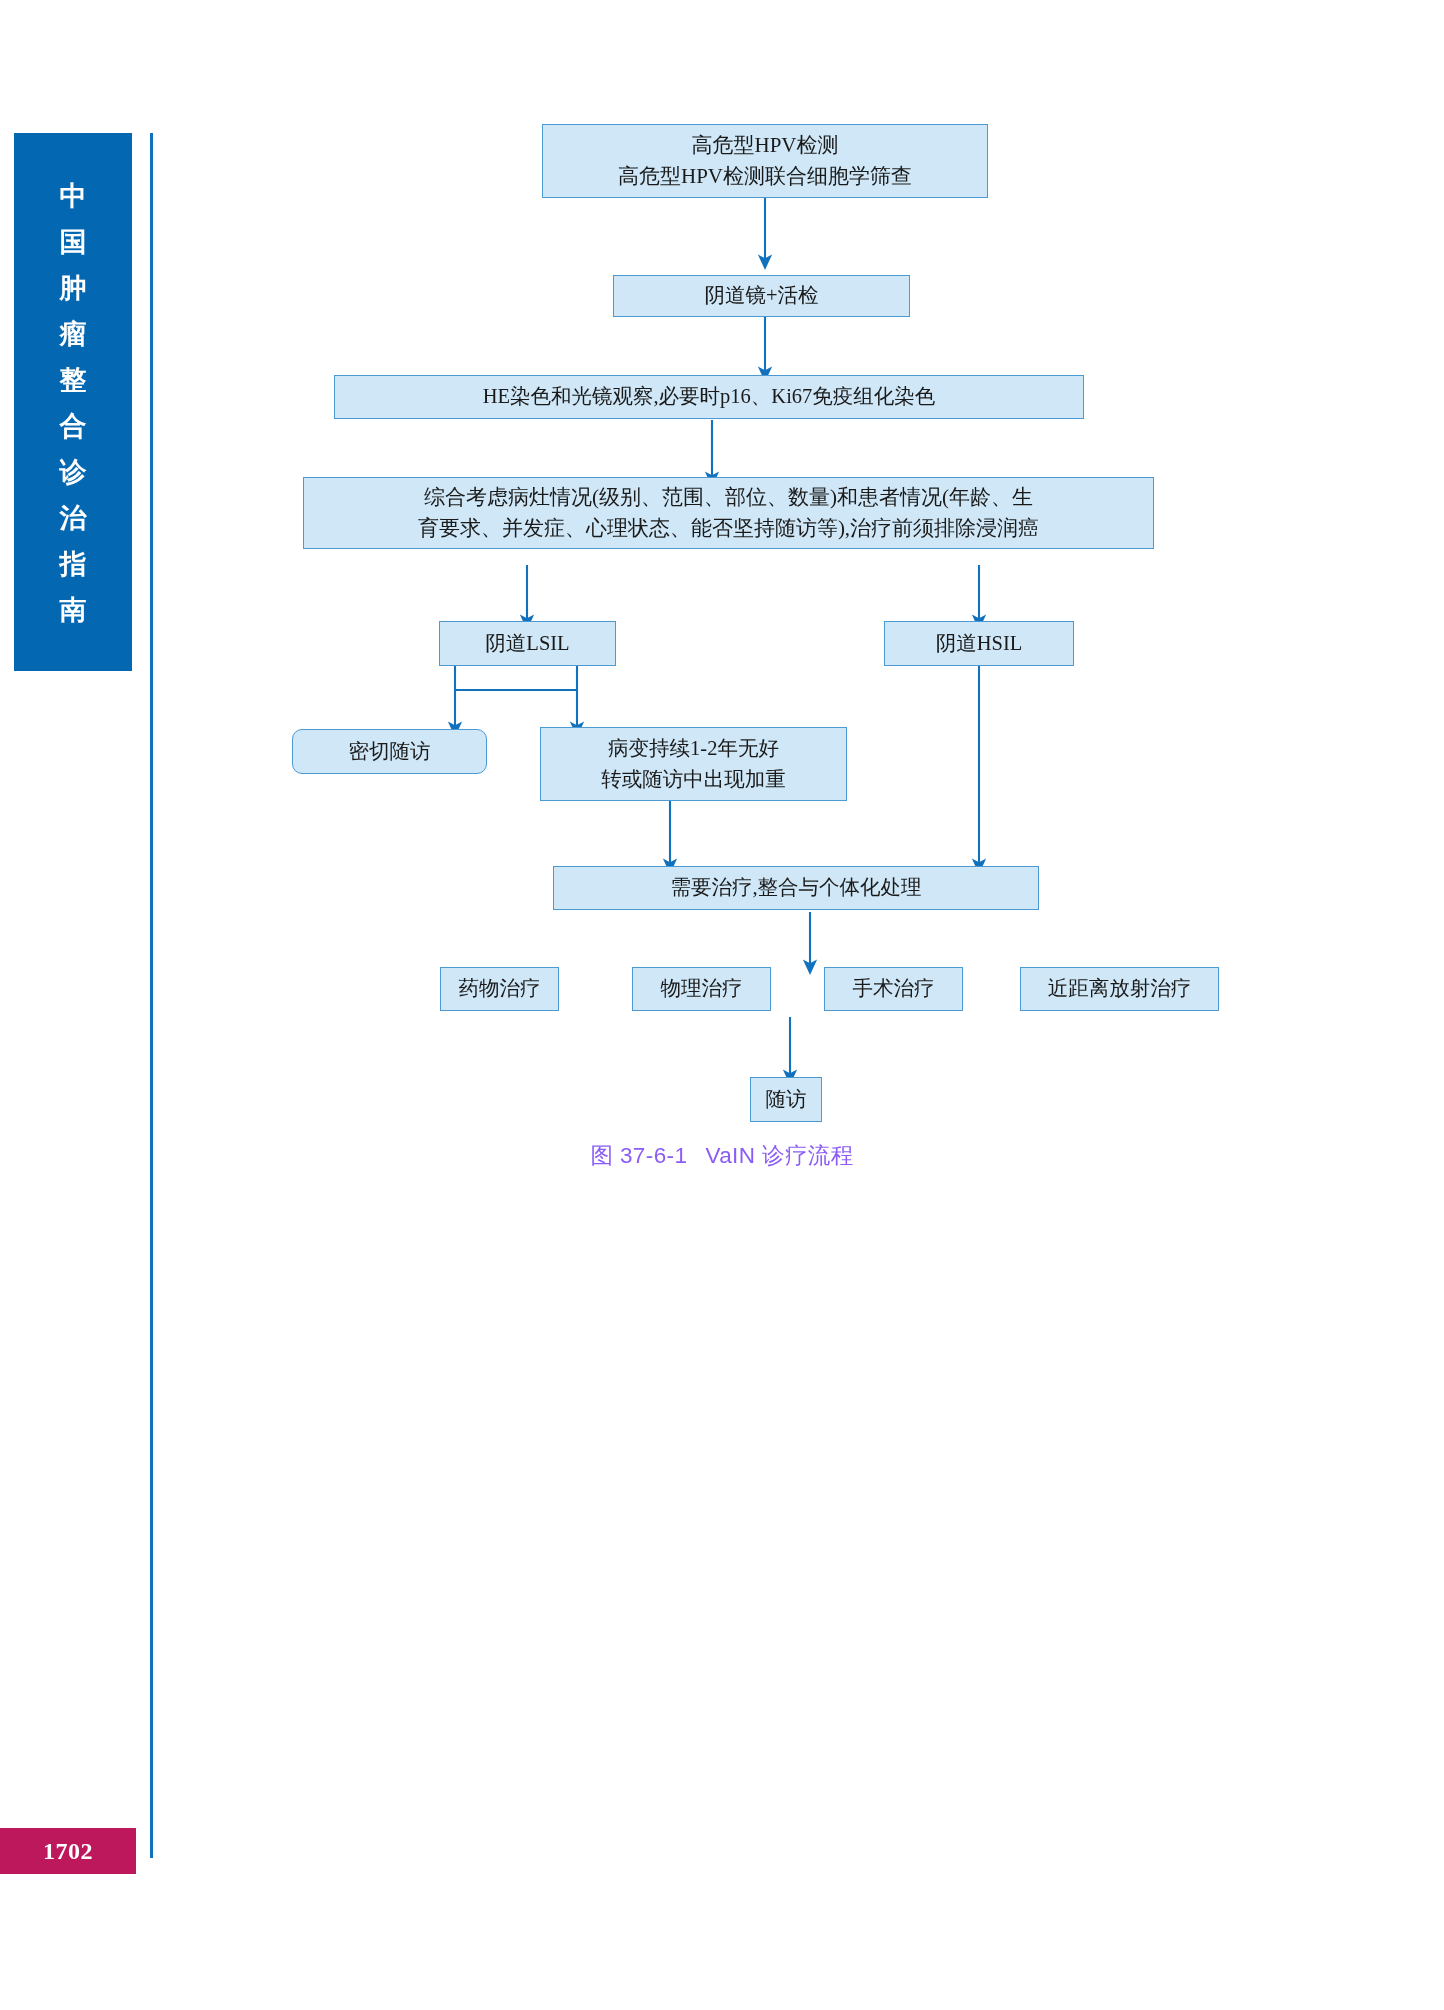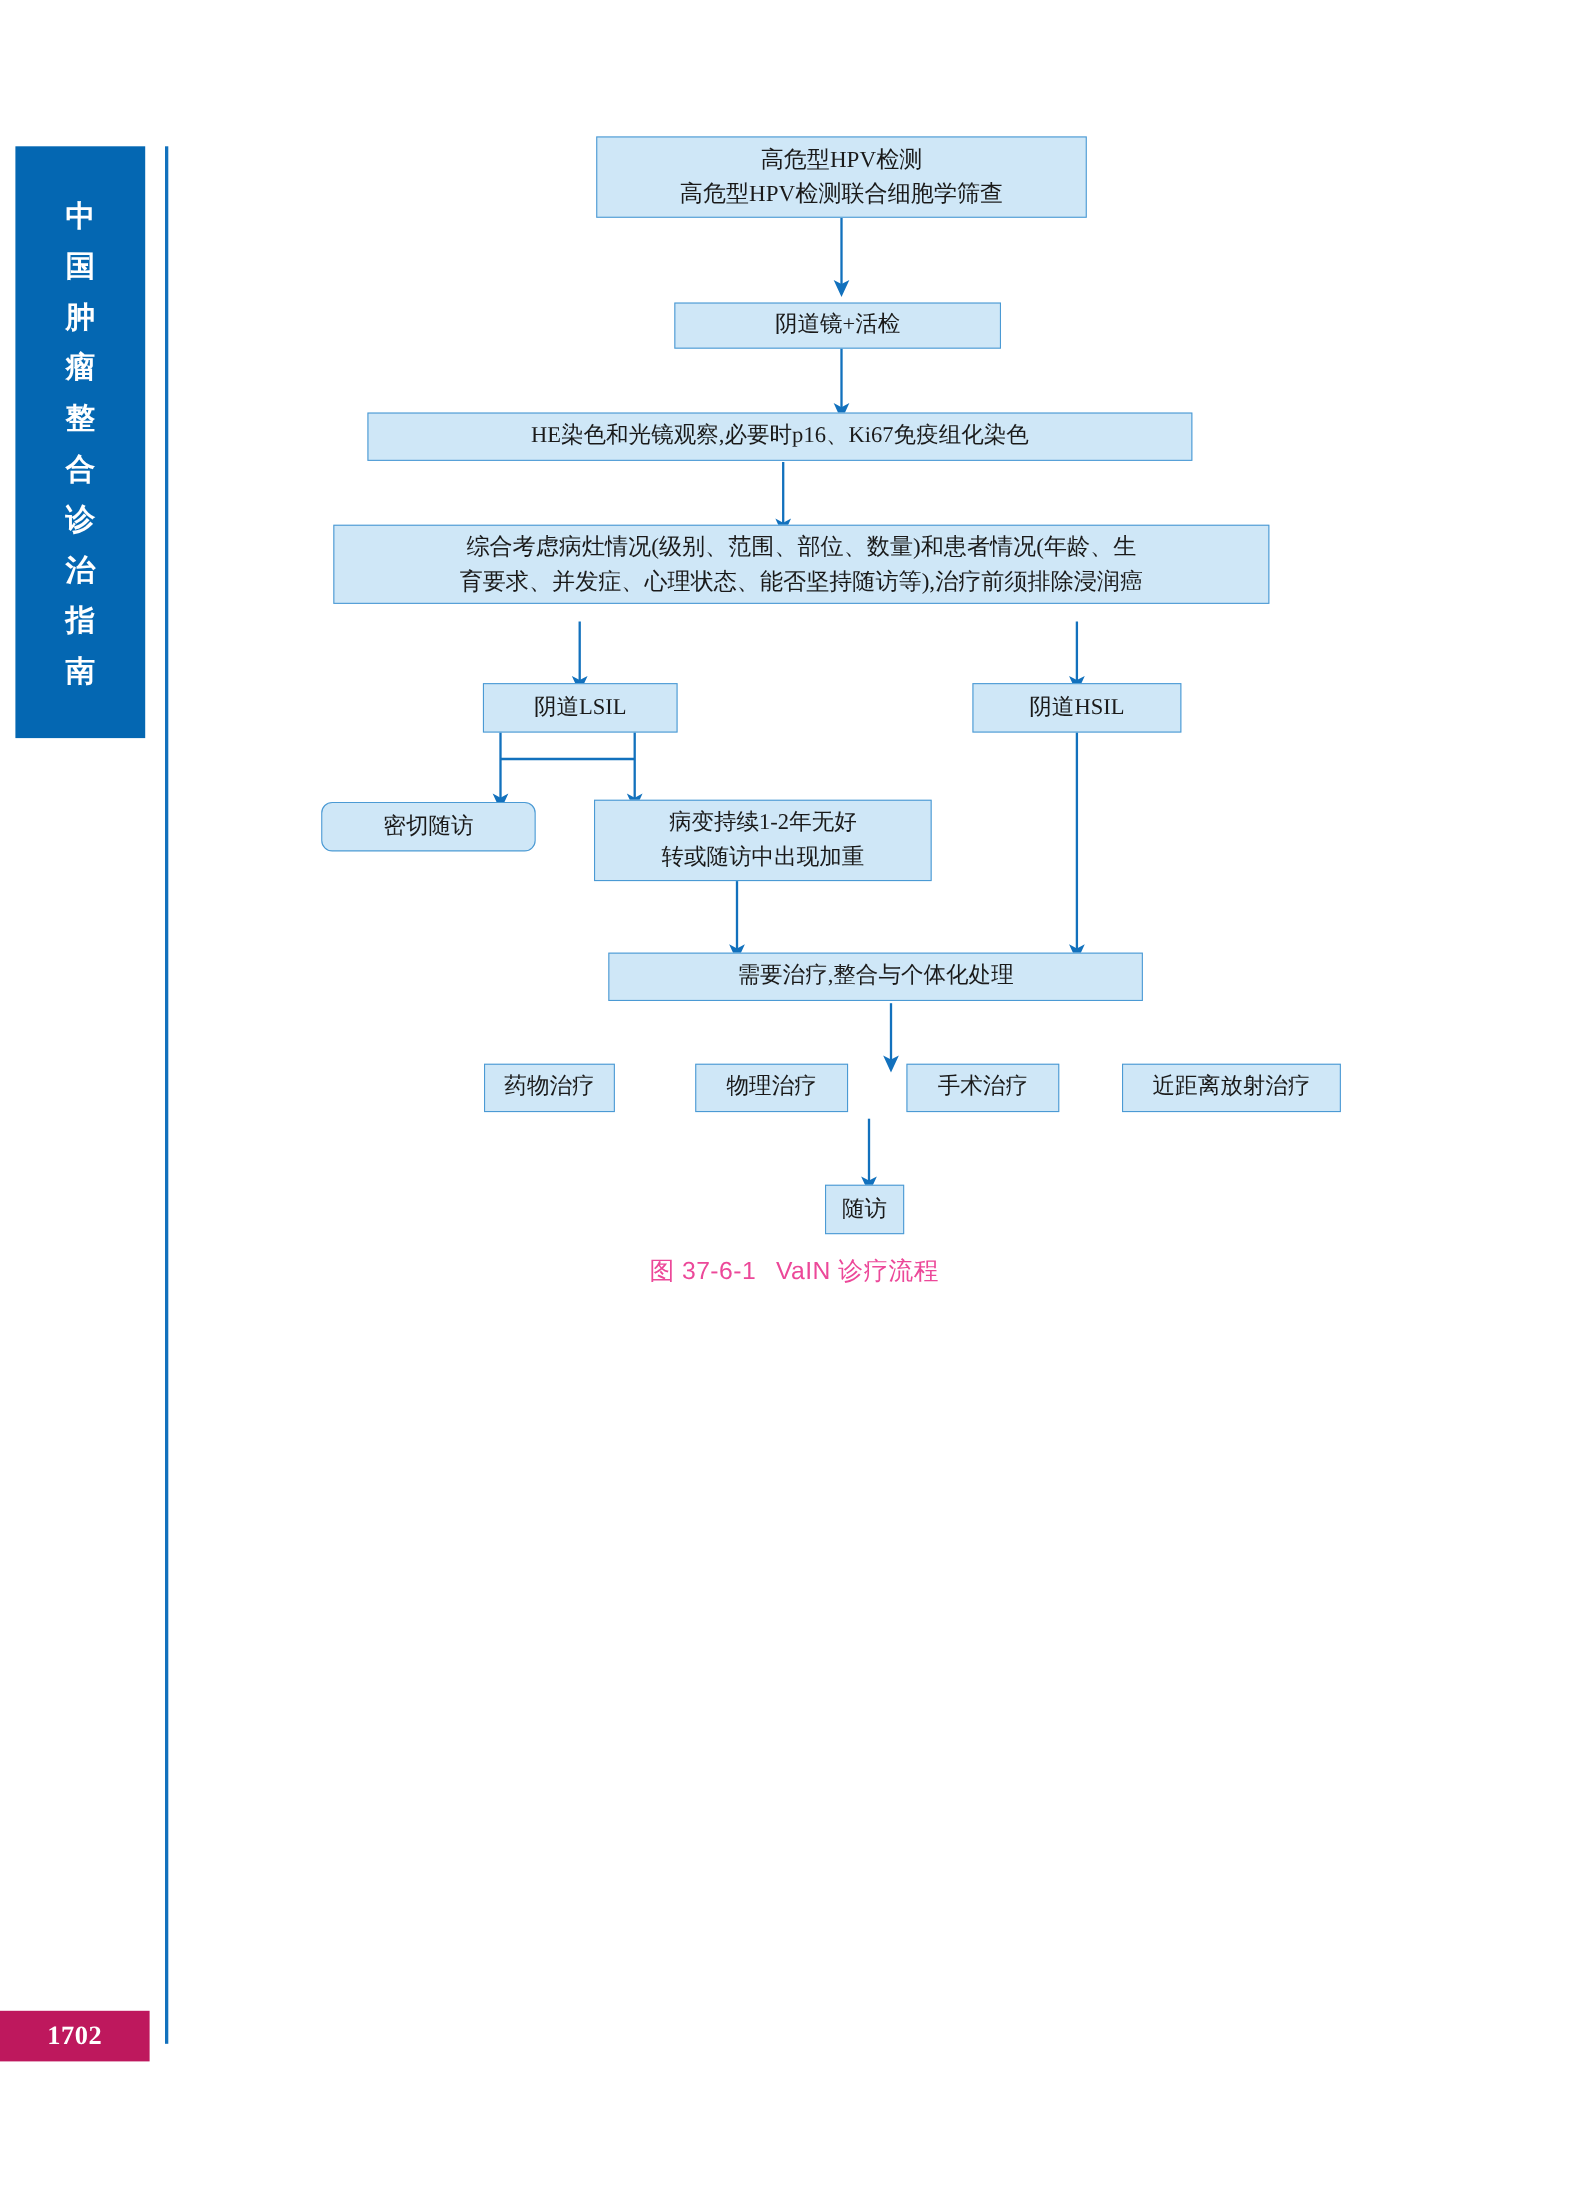--- a/index.html
+++ b/index.html
@@ -105,21 +105,21 @@
   }
 
   .node.multiline { line-height: 1.5; }
 
   .caption {
     position: absolute;
     left: 0;
     top: 1140px;
     width: 1444px;
     text-align: center;
-    color: #ec4899;
+    color: #8b5cf6;
     font-family: "Liberation Sans", "DejaVu Sans", sans-serif;
     font-size: 22.5px;
     letter-spacing: 0.4px;
   }
   .caption .cap-gap { display: inline-block; width: 18px; }
 
   svg.connectors {
     position: absolute;
     left: 0;
     top: 0;

